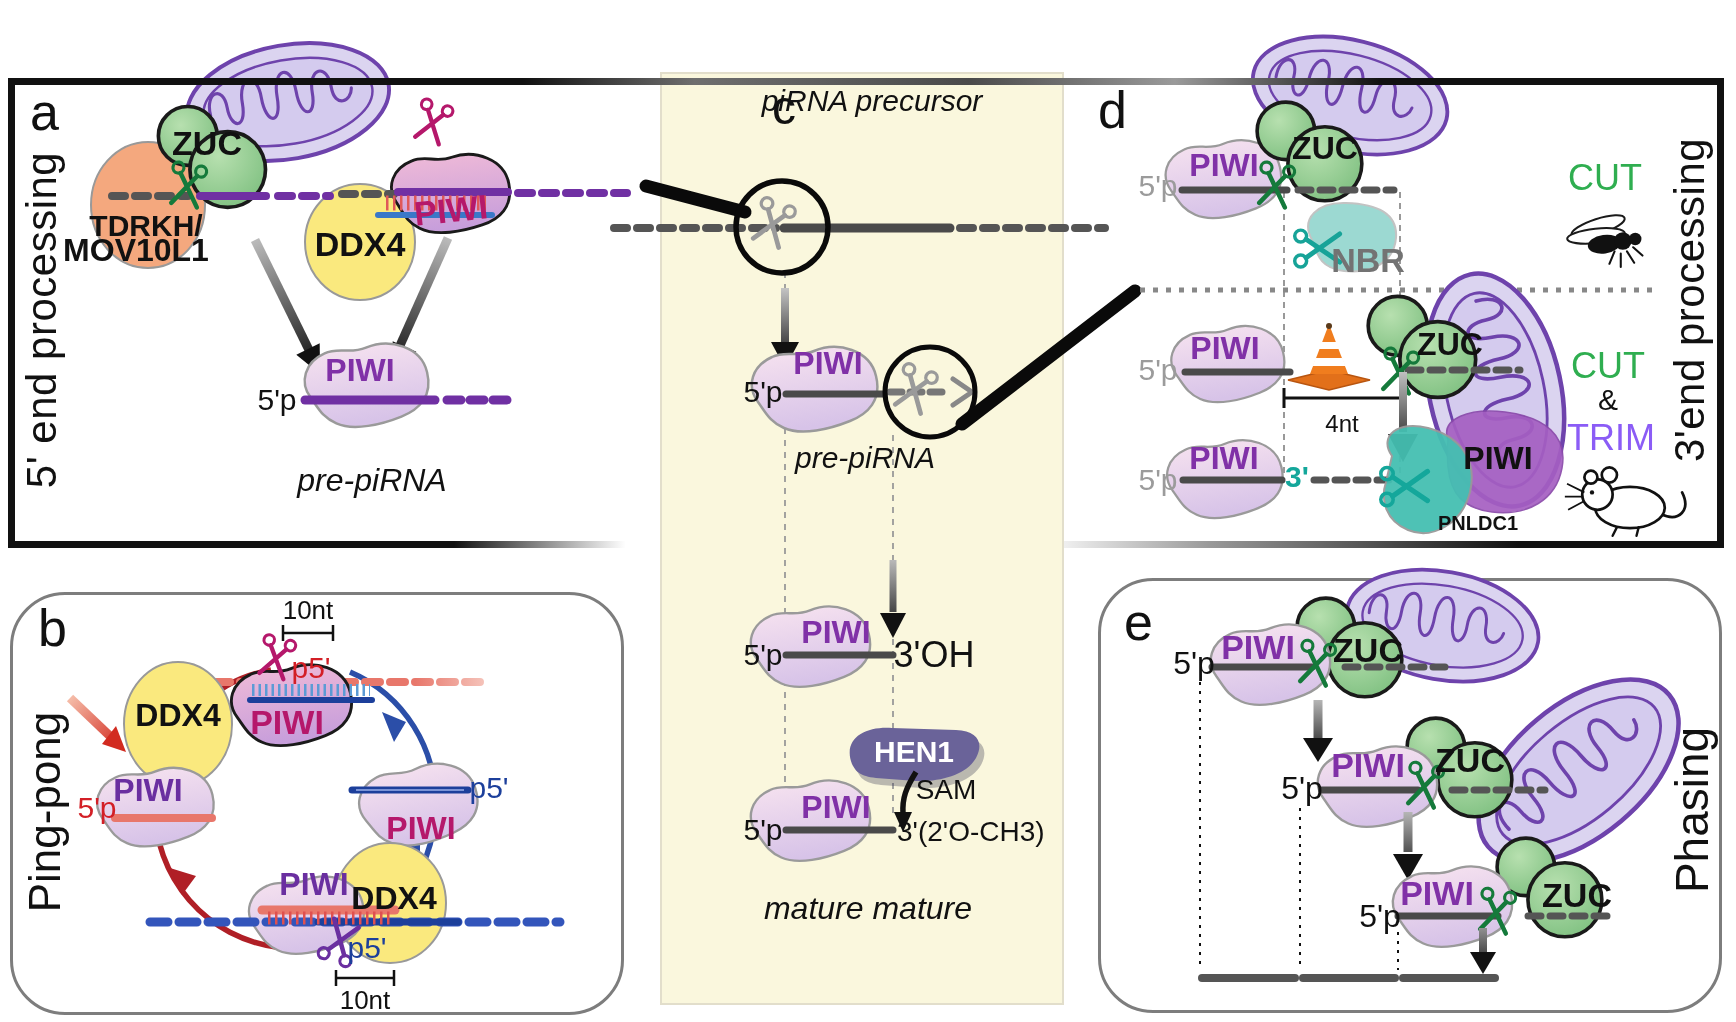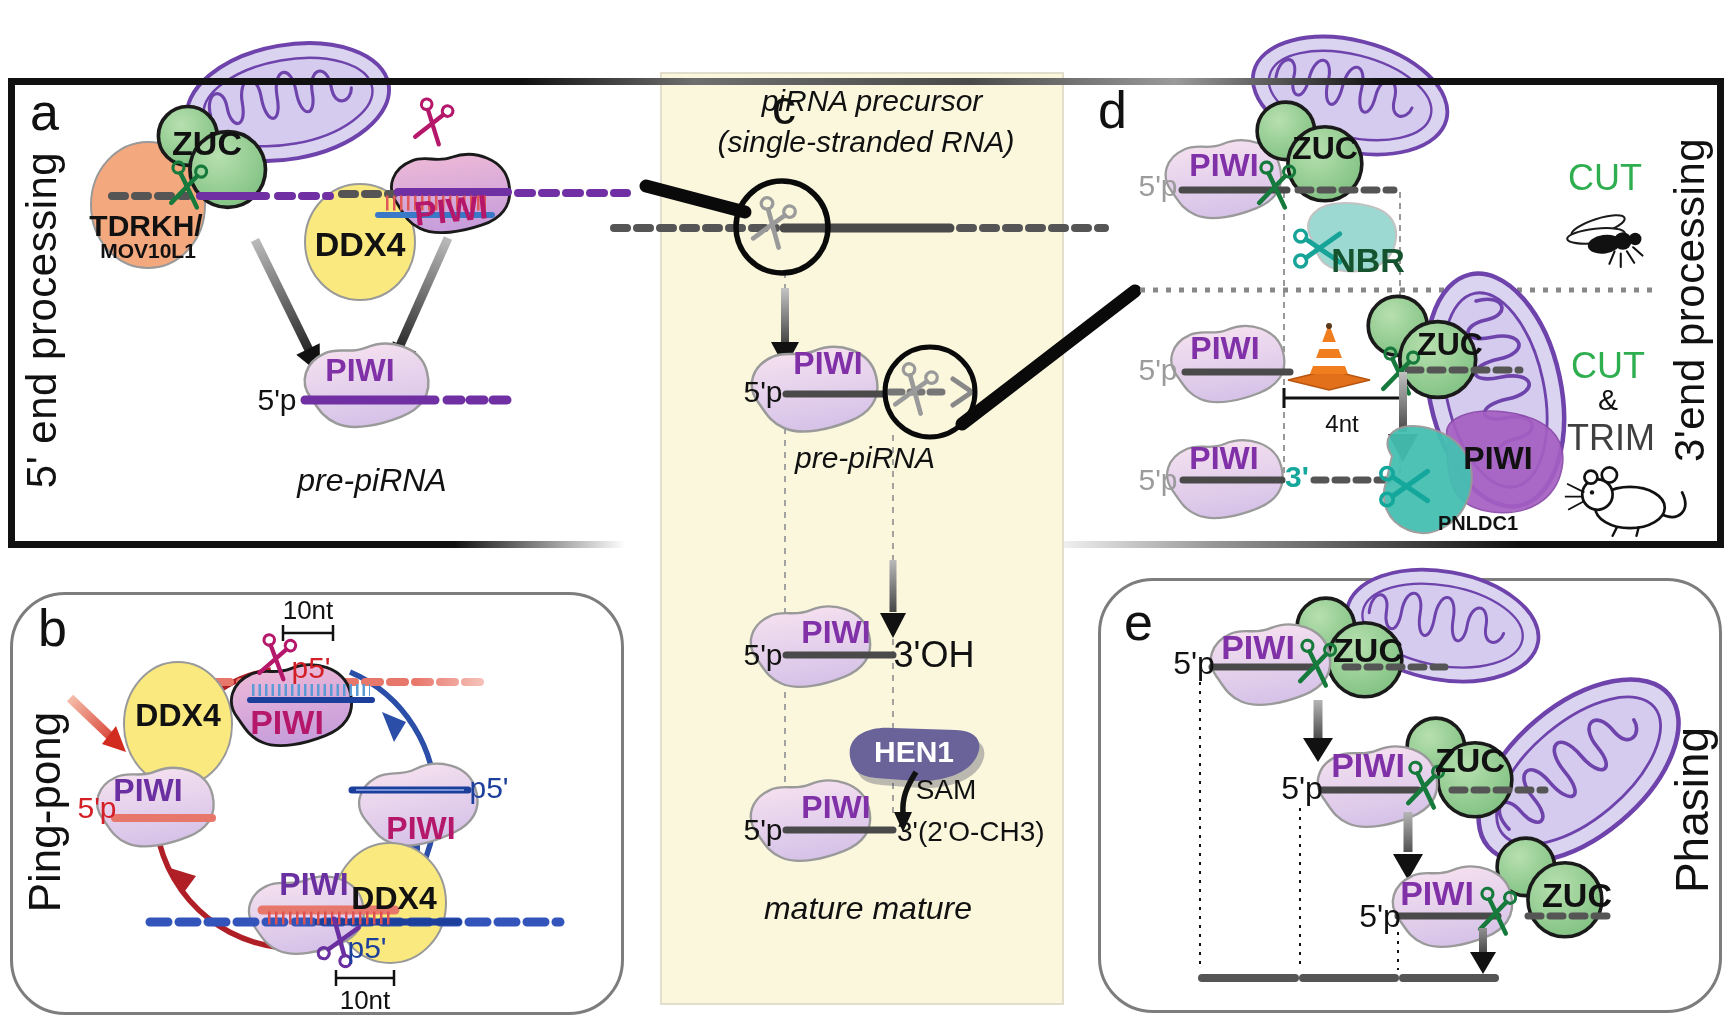--- a/index.html
+++ b/index.html
@@ -397,21 +397,21 @@
   </svg>
 
   <div class="bb bb-top"></div>
   <div class="bb bb-left"></div>
   <div class="bb bb-right"></div>
 
   <div class="t panel-letter" style="left:30px;top:86px">a</div>
   <div class="t side vt" style="left:42px;top:320px">5' end processing</div>
   <div class="t b ct" style="left:207px;top:143px;font-size:34px">ZUC</div>
   <div class="t b ct" style="left:146px;top:226px;font-size:30px">TDRKH/</div>
-  <div class="t b ct" style="left:148px;top:250px;font-size:21px">MOV10L1</div>
+  <div class="t b ct" style="left:136px;top:250px;font-size:32px">MOV10L1</div>
   <div class="t b ct" style="left:360px;top:244px;font-size:34px">DDX4</div>
   <div class="t b ct" style="left:451px;top:210px;font-size:34px;color:#B5186B;transform:translate(-50%,-50%) rotate(-6deg)">PIWI</div>
   <div class="t ct" style="left:277px;top:400px;font-size:30px">5'p</div>
   <div class="t b ct" style="left:360px;top:370px;font-size:32px;color:#8031A7">PIWI</div>
   <div class="t i ct" style="left:372px;top:480px;font-size:32px">pre-piRNA</div>
 
   <div class="t panel-letter" style="left:38px;top:602px">b</div>
   <div class="t vt" style="left:45px;top:812px;font-size:44px">Ping-pong</div>
   <div class="t ct" style="left:308px;top:610px;font-size:26px">10nt</div>
   <div class="t ct" style="left:311px;top:668px;font-size:30px;color:#D31F26">p5'</div>
@@ -421,53 +421,52 @@
   <div class="t ct" style="left:97px;top:808px;font-size:30px;color:#D31F26">5'p</div>
   <div class="t b ct" style="left:421px;top:828px;font-size:32px;color:#B5186B">PIWI</div>
   <div class="t ct" style="left:489px;top:788px;font-size:30px;color:#1C3F9B">p5'</div>
   <div class="t b ct" style="left:394px;top:898px;font-size:32px">DDX4</div>
   <div class="t b ct" style="left:314px;top:884px;font-size:32px;color:#6A2FA0">PIWI</div>
   <div class="t ct" style="left:367px;top:948px;font-size:30px;color:#1C3F9B">p5'</div>
   <div class="t ct" style="left:365px;top:1000px;font-size:26px">10nt</div>
 
   <div class="t" style="left:772px;top:84px;font-size:48px">c</div>
   <div class="t i ct" style="left:872px;top:101px;font-size:30px">piRNA precursor</div>
-  <div class="t i ct" style="left:866px;top:142px;font-size:30px">(single-stranded RNA)</div>
   <div class="t ct" style="left:763px;top:392px;font-size:30px">5'p</div>
   <div class="t b ct" style="left:828px;top:363px;font-size:32px;color:#8031A7">PIWI</div>
   <div class="t i ct" style="left:865px;top:458px;font-size:30px">pre-piRNA</div>
   <div class="t ct" style="left:763px;top:655px;font-size:30px">5'p</div>
   <div class="t b ct" style="left:836px;top:632px;font-size:32px;color:#8031A7">PIWI</div>
   <div class="t ct" style="left:934px;top:655px;font-size:36px">3'OH</div>
   <div class="t b ct" style="left:914px;top:752px;font-size:30px;color:#fff">HEN1</div>
   <div class="t ct" style="left:946px;top:790px;font-size:28px">SAM</div>
   <div class="t ct" style="left:763px;top:830px;font-size:30px">5'p</div>
   <div class="t b ct" style="left:836px;top:807px;font-size:32px;color:#8031A7">PIWI</div>
   <div class="t" style="left:897px;top:818px;font-size:28px">3'(2'O-CH3)</div>
   <div class="t i ct" style="left:868px;top:908px;font-size:32px">mature mature</div>
 
   <div class="t panel-letter" style="left:1098px;top:84px">d</div>
   <div class="t side vt" style="left:1690px;top:300px">3'end processing</div>
   <div class="t ct" style="left:1158px;top:186px;font-size:30px;color:#9B9B9B">5'p</div>
   <div class="t b ct" style="left:1224px;top:165px;font-size:32px;color:#8031A7">PIWI</div>
   <div class="t b ct" style="left:1325px;top:148px;font-size:32px">ZUC</div>
-  <div class="t b ct" style="left:1368px;top:260px;font-size:34px;color:#14532d">NBR</div>
+  <div class="t b ct" style="left:1368px;top:260px;font-size:34px;color:#737373">NBR</div>
   <div class="t ct" style="left:1605px;top:178px;font-size:36px;color:#2FAE50">CUT</div>
   <div class="t ct" style="left:1158px;top:370px;font-size:30px;color:#9B9B9B">5'p</div>
   <div class="t b ct" style="left:1225px;top:348px;font-size:32px;color:#8031A7">PIWI</div>
   <div class="t b ct" style="left:1450px;top:344px;font-size:32px">ZUC</div>
   <div class="t ct" style="left:1342px;top:424px;font-size:24px">4nt</div>
   <div class="t ct" style="left:1158px;top:480px;font-size:30px;color:#9B9B9B">5'p</div>
   <div class="t b ct" style="left:1224px;top:458px;font-size:32px;color:#8031A7">PIWI</div>
   <div class="t b ct" style="left:1297px;top:477px;font-size:30px;color:#14A79B">3'</div>
   <div class="t b ct" style="left:1498px;top:458px;font-size:32px">PIWI</div>
   <div class="t b ct" style="left:1478px;top:523px;font-size:20px">PNLDC1</div>
   <div class="t ct" style="left:1608px;top:366px;font-size:36px;color:#2FAE50">CUT</div>
   <div class="t ct" style="left:1608px;top:400px;font-size:30px">&amp;</div>
-  <div class="t ct" style="left:1611px;top:438px;font-size:36px;color:#404040">TRIM</div>
+  <div class="t ct" style="left:1611px;top:438px;font-size:36px;color:#8b5cf6">TRIM</div>
 
   <div class="t panel-letter" style="left:1124px;top:596px">e</div>
   <div class="t vt" style="left:1692px;top:810px;font-size:46px">Phasing</div>
   <div class="t ct" style="left:1194px;top:663px;font-size:32px">5'p</div>
   <div class="t b ct" style="left:1258px;top:647px;font-size:34px;color:#8031A7">PIWI</div>
   <div class="t b ct" style="left:1368px;top:650px;font-size:34px">ZUC</div>
   <div class="t ct" style="left:1302px;top:788px;font-size:32px">5'p</div>
   <div class="t b ct" style="left:1368px;top:765px;font-size:34px;color:#8031A7">PIWI</div>
   <div class="t b ct" style="left:1470px;top:760px;font-size:34px">ZUC</div>
   <div class="t ct" style="left:1380px;top:916px;font-size:32px">5'p</div>

